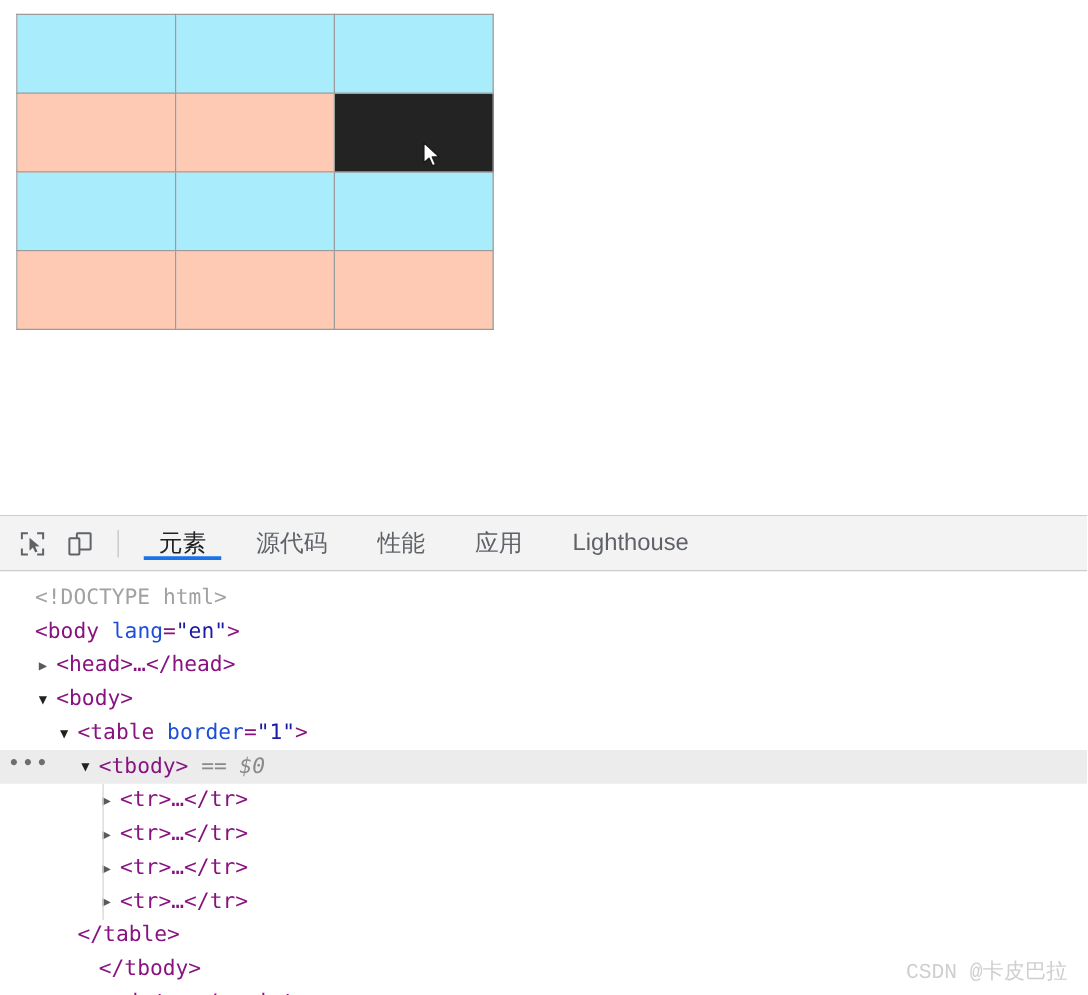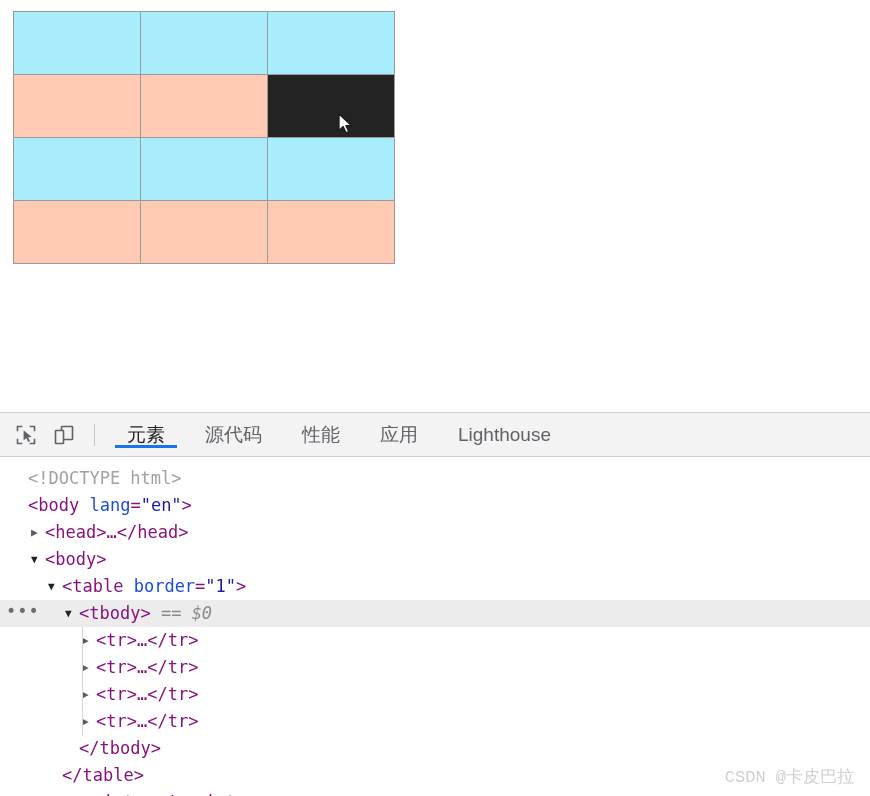--- a/index.html
+++ b/index.html
@@ -314,31 +314,31 @@
         <span style="display: inline-block; flex: 0 0 auto; width: 68px;"></span>
         <span class="twisty closed">▶</span>
         <span><span class="punct">&lt;</span><span class="tag">tr</span><span class="punct">&gt;</span><span class="elided">…</span><span class="punct">&lt;/</span><span class="tag">tr</span><span class="punct">&gt;</span></span>
       </div>
       <div class="dom-row">
         <span style="display: inline-block; flex: 0 0 auto; width: 68px;"></span>
         <span class="twisty closed">▶</span>
         <span><span class="punct">&lt;</span><span class="tag">tr</span><span class="punct">&gt;</span><span class="elided">…</span><span class="punct">&lt;/</span><span class="tag">tr</span><span class="punct">&gt;</span></span>
       </div>
       <div class="dom-row">
+        <span style="display: inline-block; flex: 0 0 auto; width: 34px;"></span>
+        <span class="twisty blank">▶</span>
+        <span><span class="punct">&lt;/</span><span class="tag">table</span><span class="punct">&gt;</span></span>
+      </div>
+      <div class="dom-row">
         <span style="display: inline-block; flex: 0 0 auto; width: 51px;"></span>
         <span class="twisty blank">▶</span>
         <span><span class="punct">&lt;/</span><span class="tag">tbody</span><span class="punct">&gt;</span></span>
       </div>
       <div class="dom-row">
         <span style="display: inline-block; flex: 0 0 auto; width: 34px;"></span>
-        <span class="twisty blank">▶</span>
-        <span><span class="punct">&lt;/</span><span class="tag">table</span><span class="punct">&gt;</span></span>
-      </div>
-      <div class="dom-row">
-        <span style="display: inline-block; flex: 0 0 auto; width: 34px;"></span>
         <span class="twisty closed">▶</span>
         <span><span class="punct">&lt;</span><span class="tag">script</span><span class="punct">&gt;</span><span class="elided">…</span><span class="punct">&lt;/</span><span class="tag">script</span><span class="punct">&gt;</span></span>
       </div>
       <div class="guide" style="left: 82px; top: 170px; height: 109px;"></div>
     </div>
 
 </div>
 
 <div id="watermark">CSDN @卡皮巴拉</div>
 

